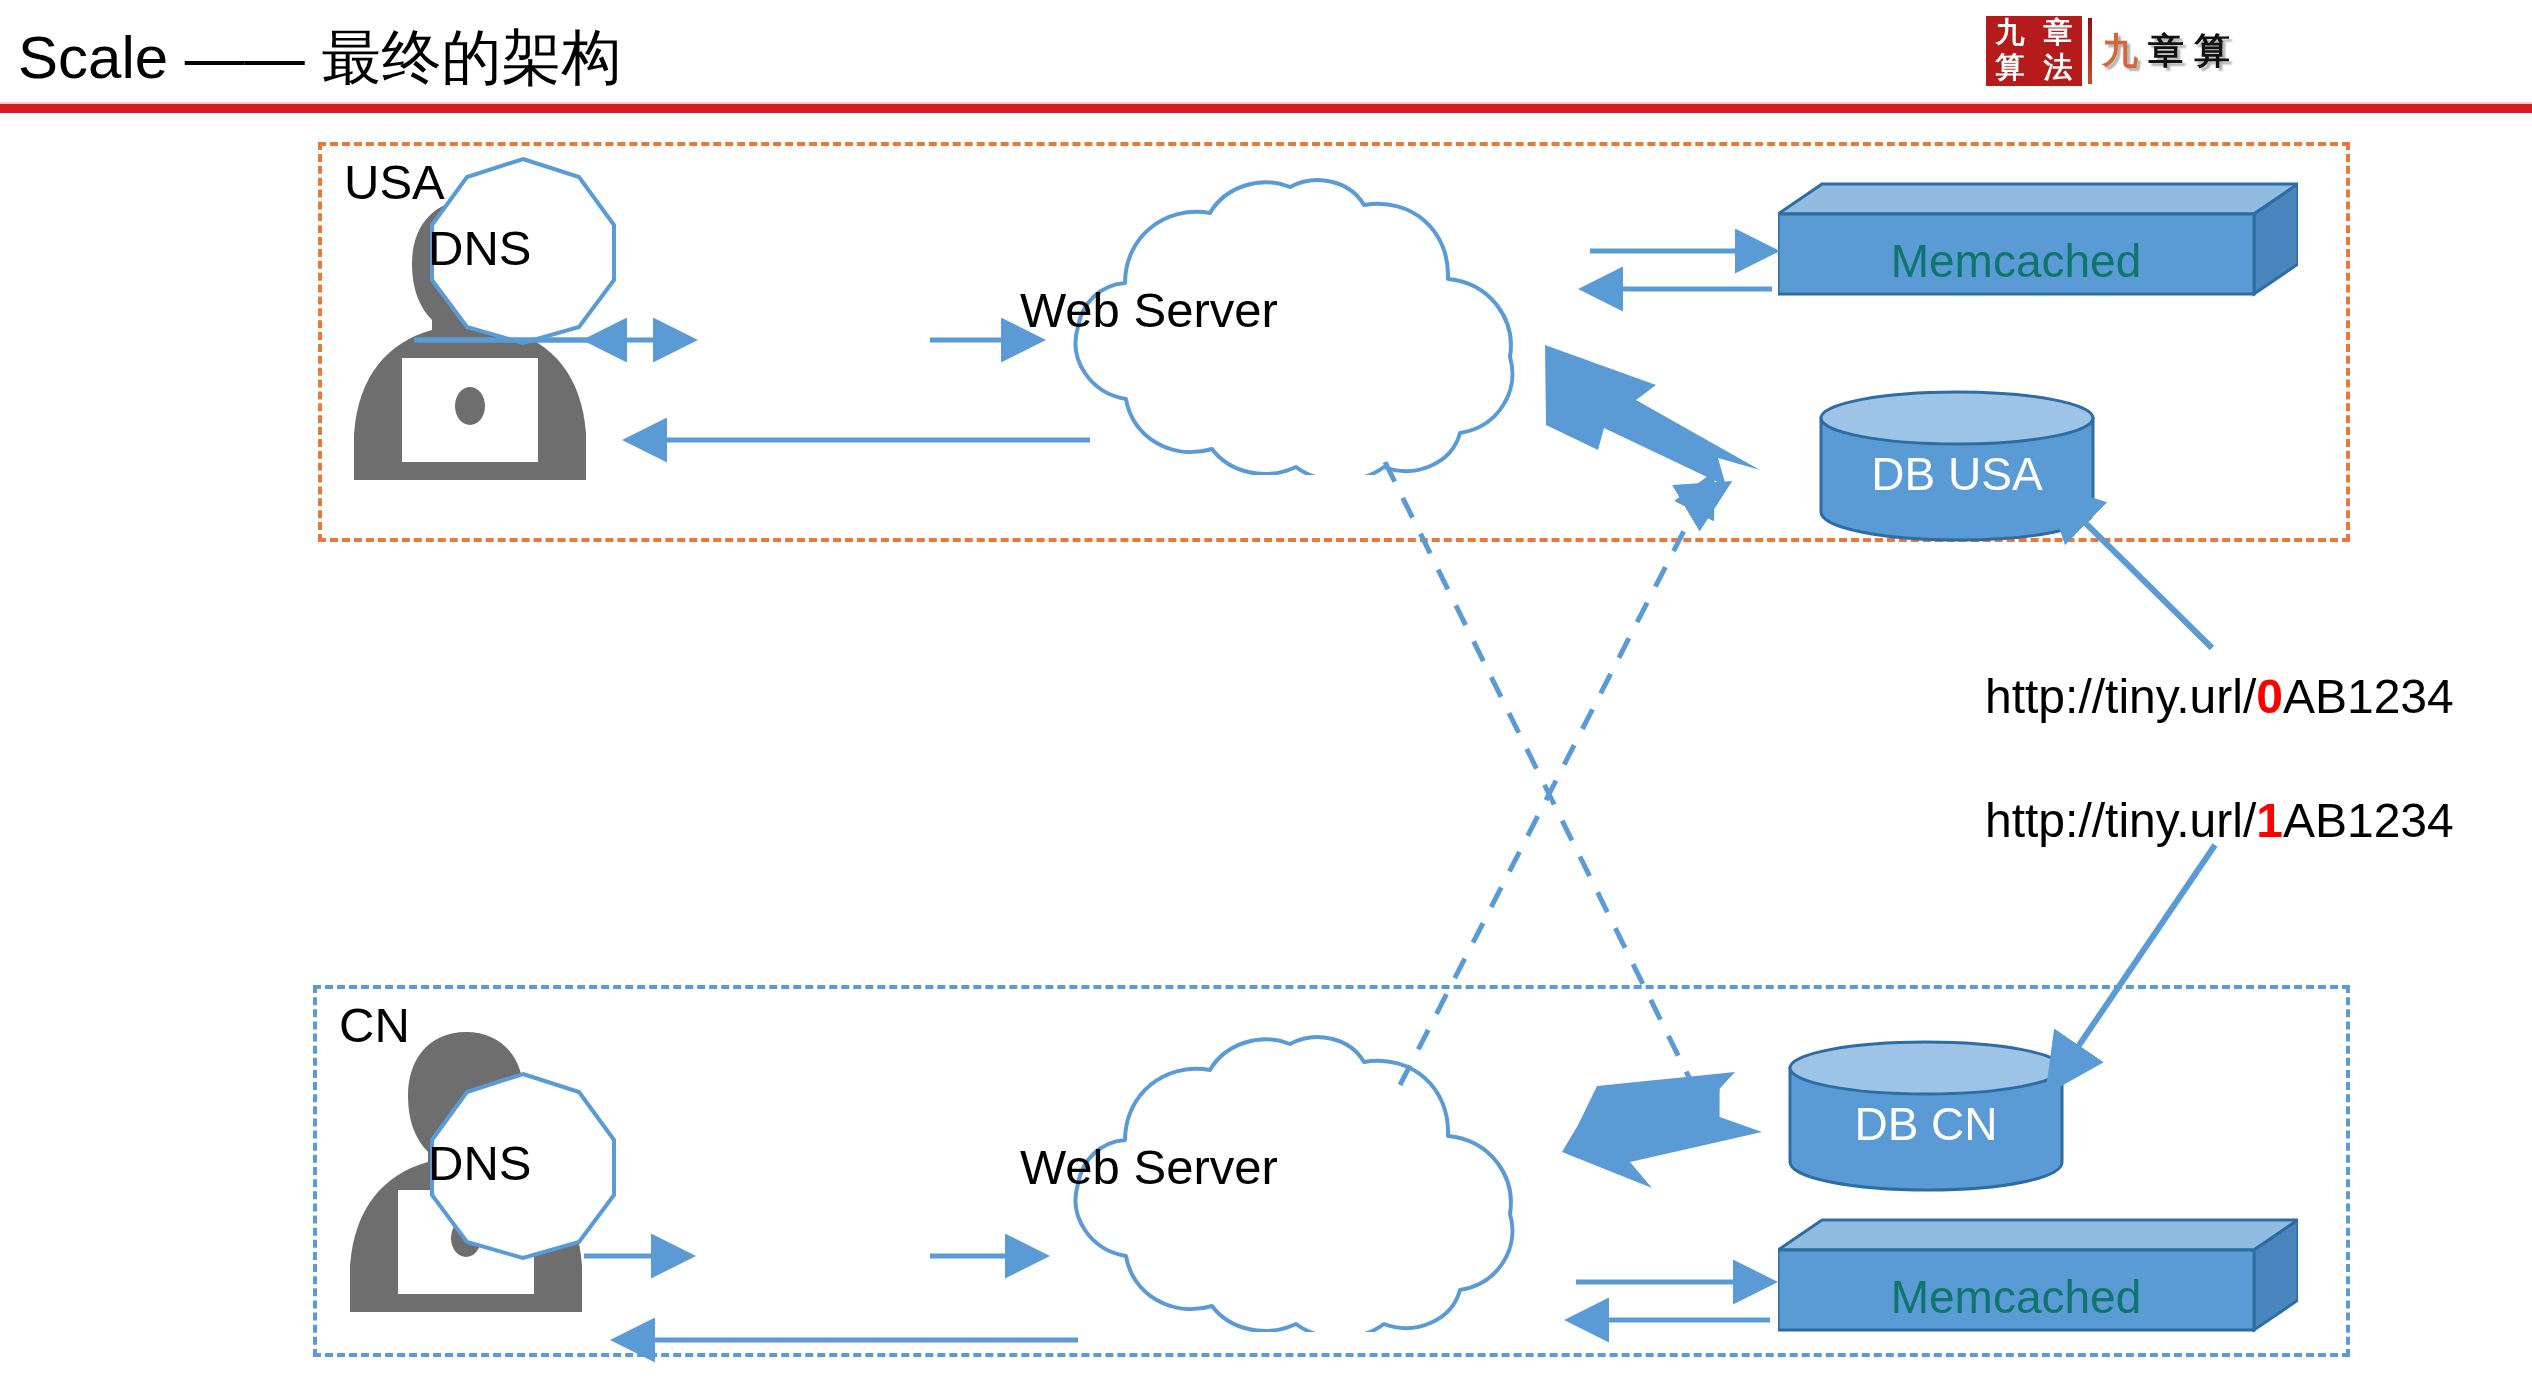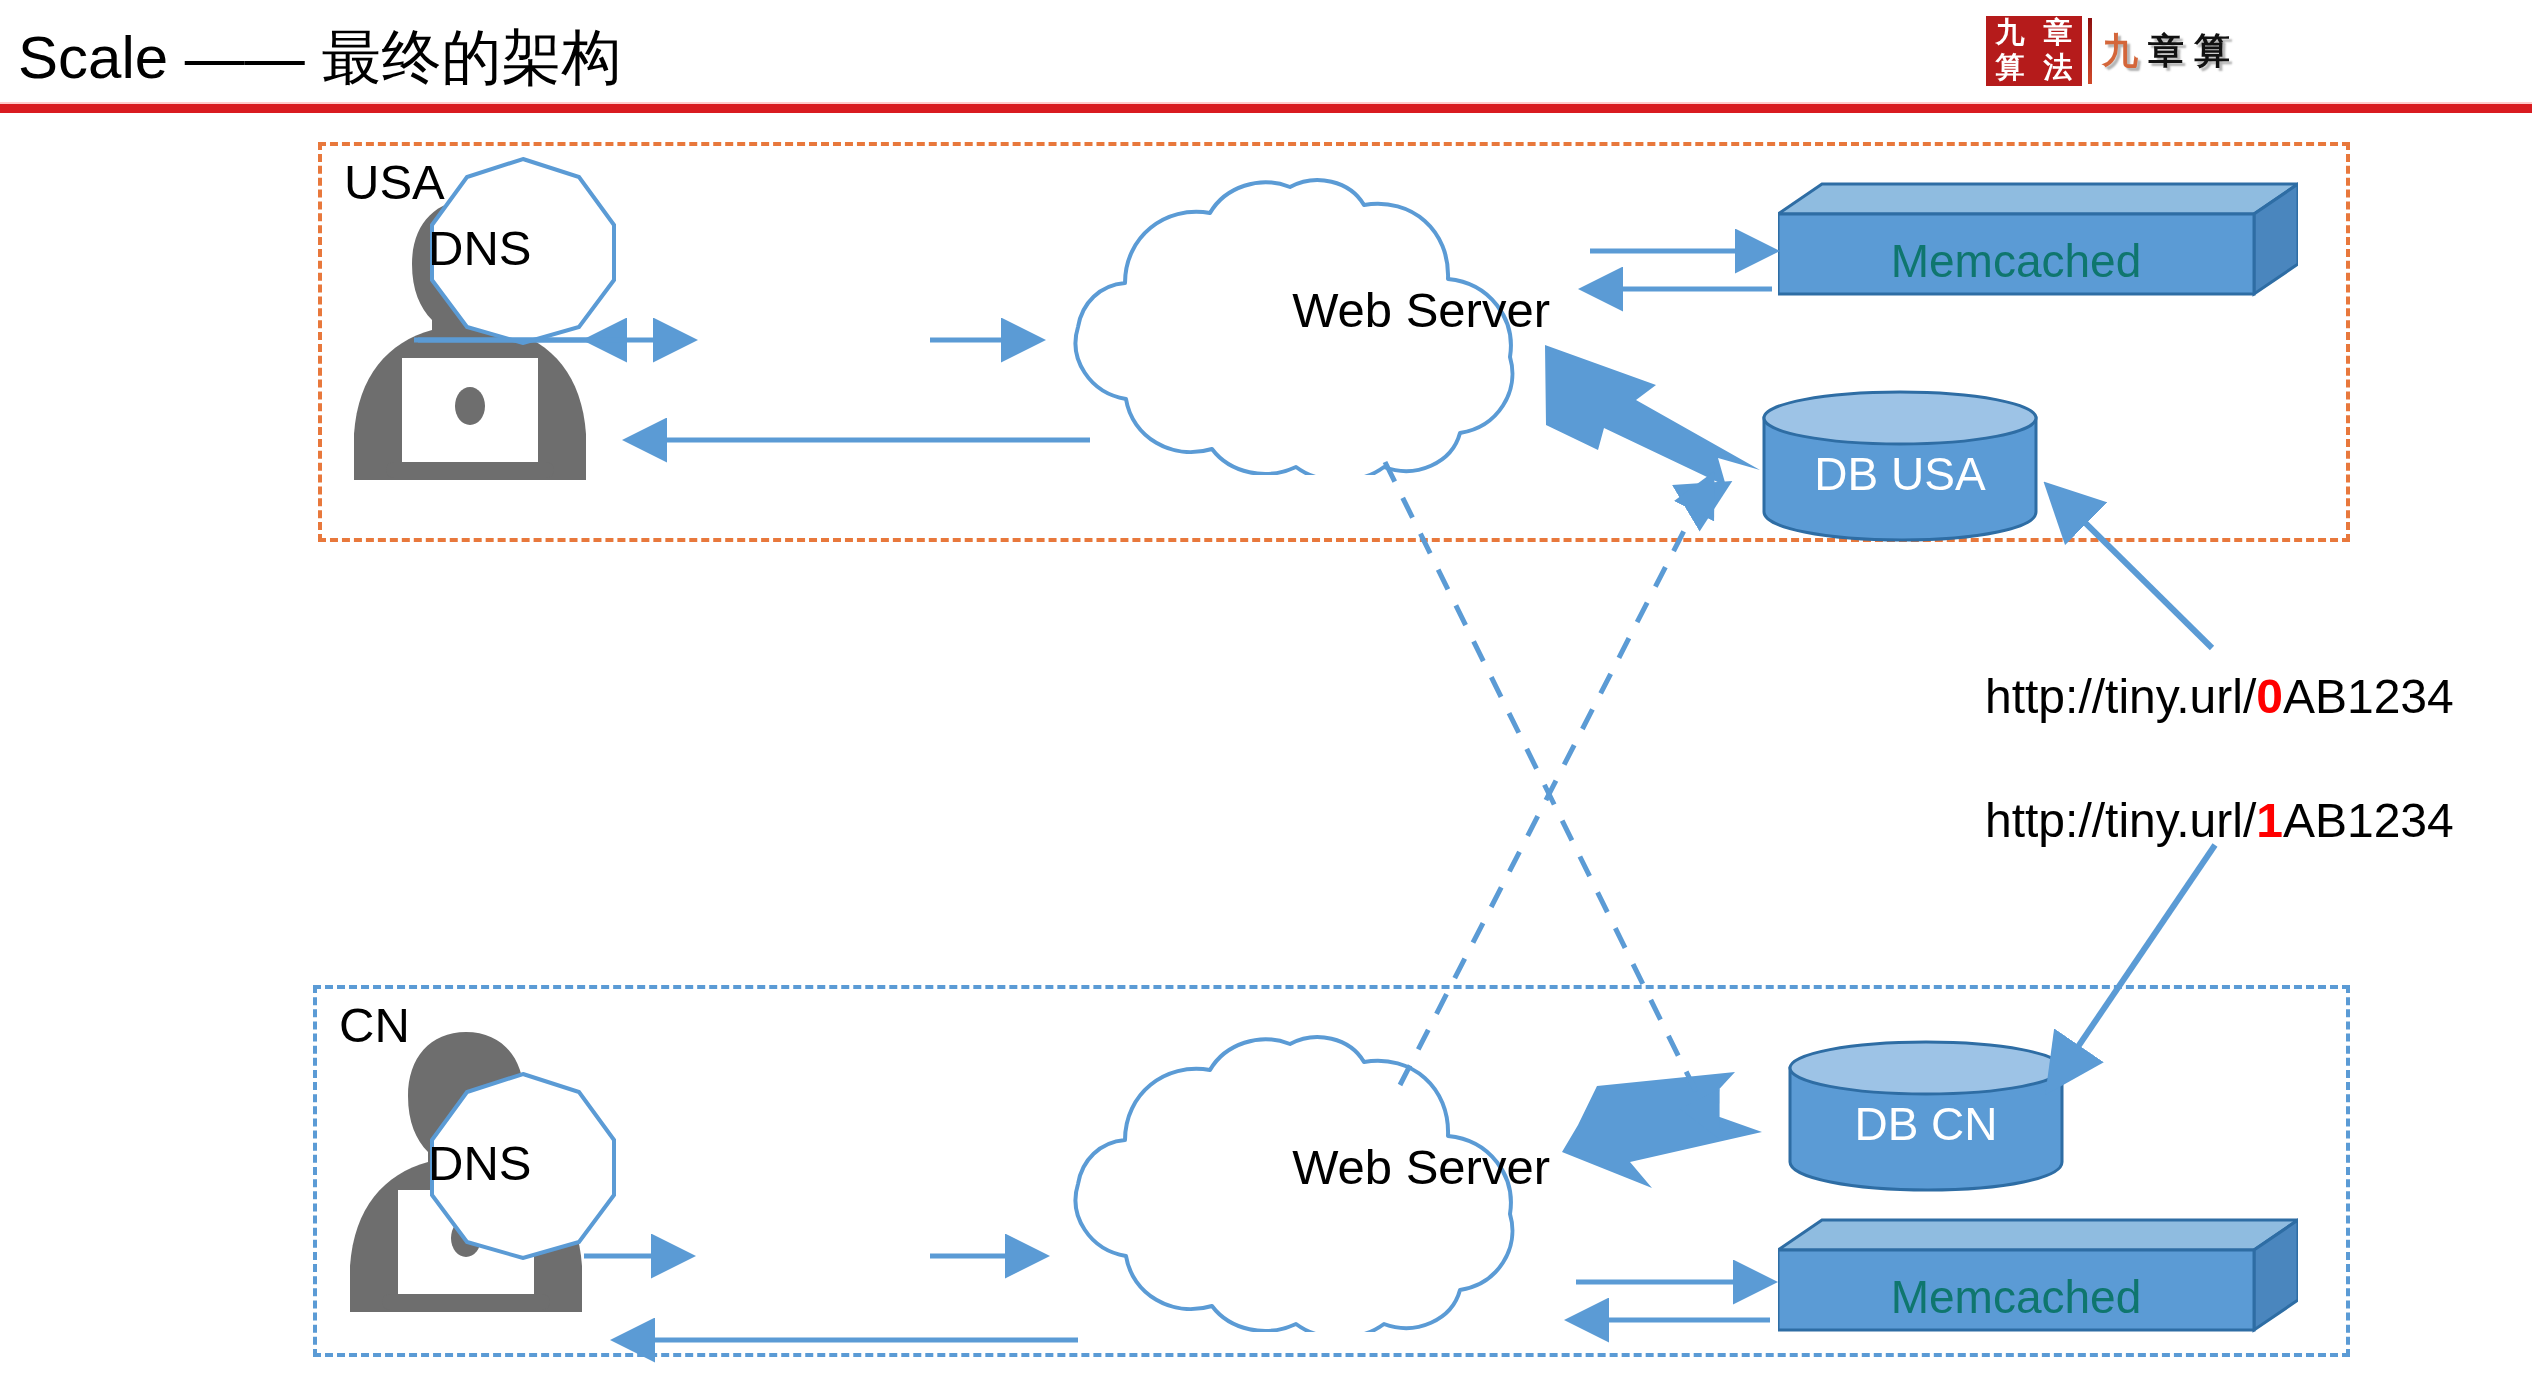--- a/index.html
+++ b/index.html
@@ -149,21 +149,21 @@
   
   .cloud {
     position: absolute;
     width: 530px;
     height: 300px;
   }
   .cloud-label {
     position: absolute;
     left: 0; right: 0;
     top: 105px;
-    text-align: right;
+    text-align: left;
     font-size: 49px;
     line-height: 60px;
     color: #000000;
     white-space: nowrap;
   }
 
   
   .box3d { position: absolute; width: 430px; height: 110px; }
   .box3d-label {
     position: absolute;
@@ -270,21 +270,21 @@
 
   <div class="box3d" style="left:1778px; top:182px; width:520px; height:115px;">
     <svg viewBox="0 0 520 115" width="520" height="115">
       <polygon points="0,32 44,2 520,2 476,32" fill="#8FBCE0" stroke="#2E6DA4" stroke-width="3"></polygon>
       <polygon points="476,32 520,2 520,82 476,112" fill="#4A86BE" stroke="#2E6DA4" stroke-width="3"></polygon>
       <rect x="0" y="32" width="476" height="80" fill="#5B9BD5" stroke="#2E6DA4" stroke-width="3"></rect>
     </svg>
     <div class="box3d-label" style="bottom:8px; right:44px; left:0;">Memcached</div>
   </div>
 
-  <div class="cyl" style="left:1760px; top:388px; width:280px; height:155px;">
+  <div class="cyl" style="left:1817px; top:388px; width:280px; height:155px;">
     <svg viewBox="0 0 280 155" width="280" height="155">
       <path d="M4 30 L4 124 C4 140 66 152 142 152 C218 152 276 140 276 124 L276 30 Z" fill="#5B9BD5" stroke="#2E6DA4" stroke-width="3"></path>
       <ellipse cx="140" cy="30" rx="136" ry="26" fill="#9DC3E6" stroke="#2E6DA4" stroke-width="3"></ellipse>
     </svg>
     <div class="cyl-label" style="top:58px;">DB USA</div>
   </div>
 
   <div class="user-fig" style="left:336px; top:1022px;">
     <svg viewBox="0 0 260 290" width="260" height="290">
       <path d="M130 10 C166 10 188 36 188 74 C188 100 180 118 168 130 L168 146 L92 146 L92 130 C80 118 72 100 72 74 C72 36 94 10 130 10 Z" fill="#6E6E6E"></path>

